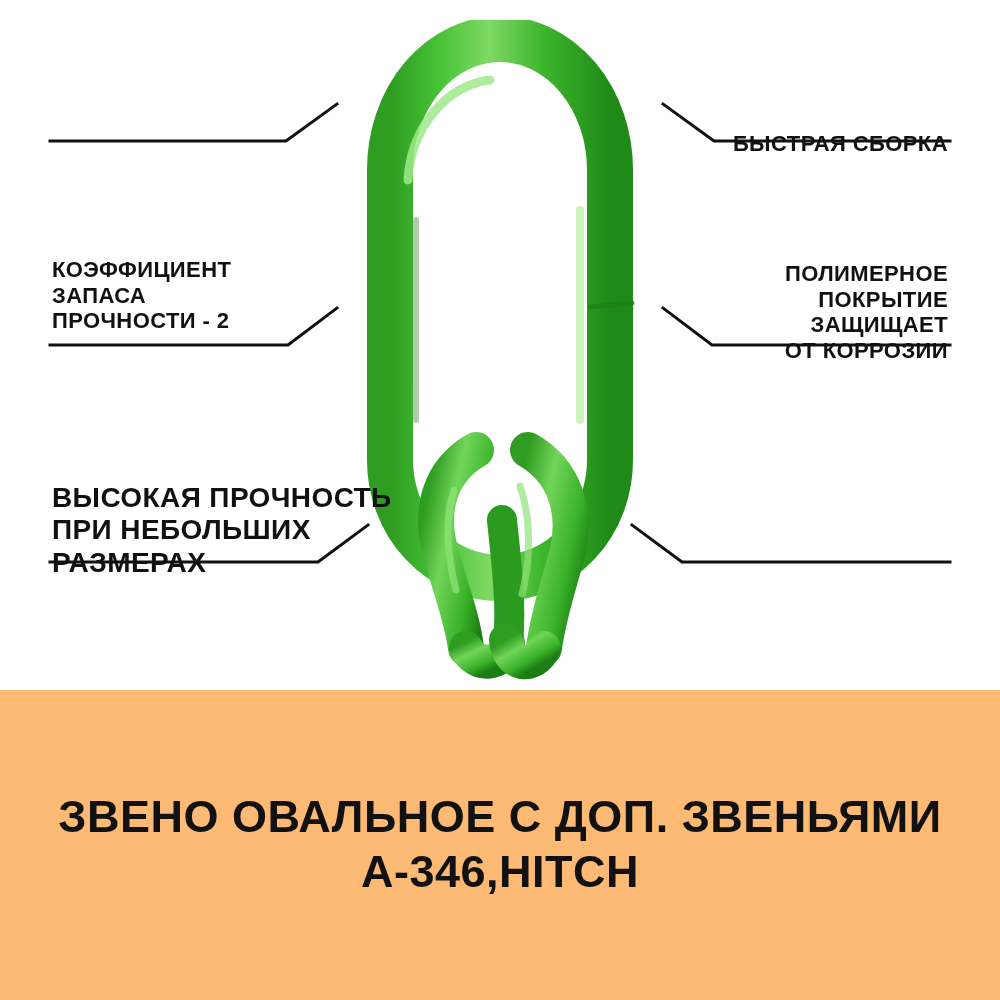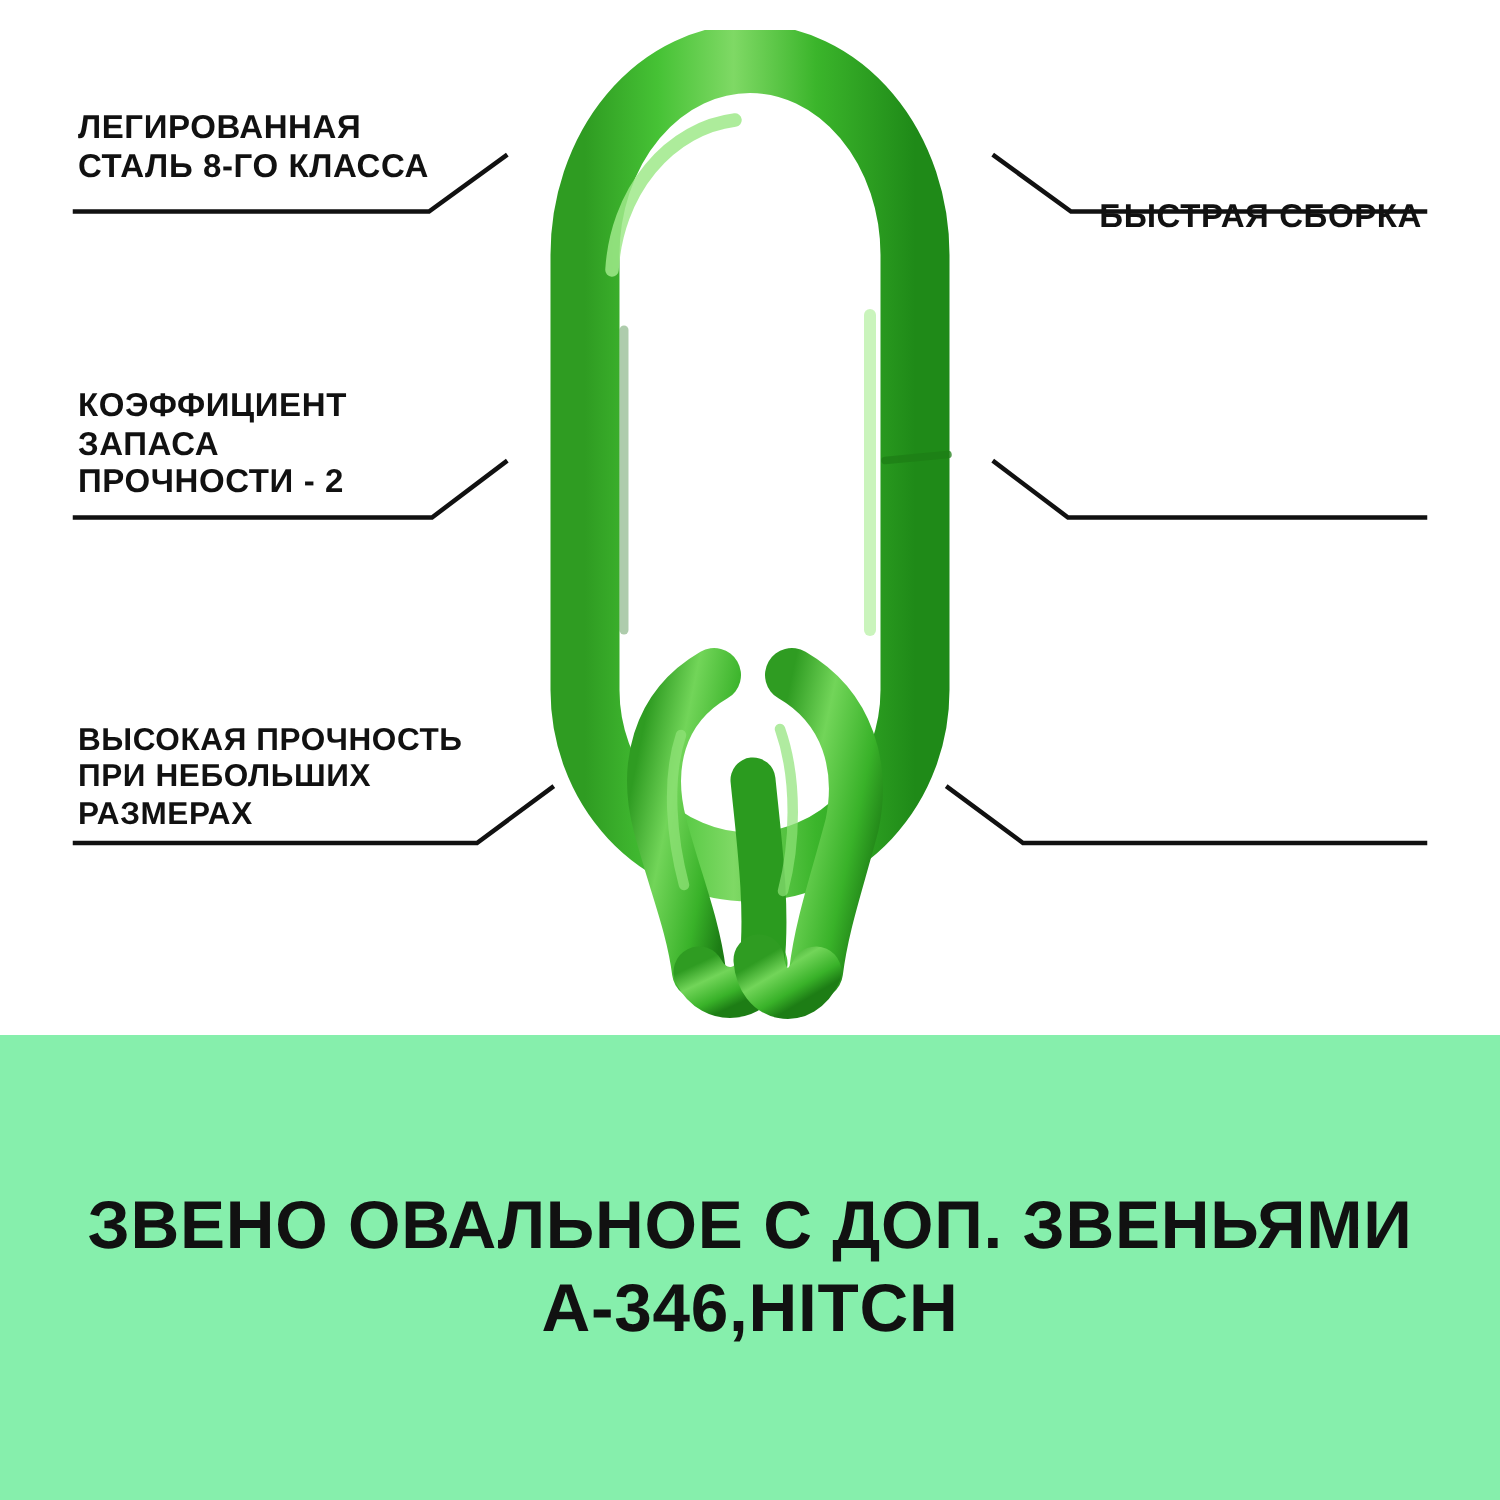--- a/index.html
+++ b/index.html
@@ -43,21 +43,21 @@
     color: #111111;
     letter-spacing: 0.4px;
     line-height: 1.16;
     white-space: pre-line;
   }
   .callout.left  { text-align: left; }
   .callout.right { text-align: right; margin-top: 28px; }
 
   .c1 { left: 52px;  top: 72px;  font-size: 22px; }
   .c2 { left: 52px;  top: 257px; font-size: 22px; }
-  .c3 { left: 52px;  top: 482px; font-size: 21px; }
+  .c3 { left: 52px;  top: 482px; font-size: 28px; }
 
   .c4 { right: 52px; top: 103px; font-size: 22px; }
   .c5 { right: 52px; top: 233px; font-size: 22px; }
   .c6 { right: 52px; top: 452px; font-size: 21px; }
 
   
   .leaders {
     position: absolute;
     left: 0;
     top: 0;
@@ -66,21 +66,21 @@
     pointer-events: none;
   }
 
   
   .banner {
     position: absolute;
     left: 0;
     top: 690px;
     width: 1000px;
     height: 310px;
-    background: #86efac;
+    background: #fdba74;
     display: flex;
     align-items: center;
     justify-content: center;
   }
   .banner-title {
     width: 940px;
     text-align: center;
     color: #111111;
     font-weight: bold;
     font-size: 45px;
@@ -152,30 +152,32 @@
         <path d="M174,470 C164,500 168,540 176,570" fill="none" stroke="#8fe277" stroke-width="7" stroke-linecap="round" opacity="0.75"></path>
       </g>
 
       <g>
         <path d="M248,430 C286,452 296,492 288,530 C278,568 268,596 264,628" fill="none" stroke="url(#subGrad)" stroke-width="36" stroke-linecap="round"></path>
         <path d="M264,628 C254,650 228,646 226,620" fill="none" stroke="url(#subGrad)" stroke-width="34" stroke-linecap="round"></path>
         <path d="M240,466 C252,500 250,544 242,574" fill="none" stroke="#8fe277" stroke-width="7" stroke-linecap="round" opacity="0.7"></path>
       </g>
     </svg>
 
-    <div class="callout left c1">ЛЕГИРОВАННАЯ
-СТАЛЬ 8-ГО КЛАССА</div>
     <div class="callout left c2">КОЭФФИЦИЕНТ
 ЗАПАСА
 ПРОЧНОСТИ - 2</div>
     <div class="callout left c3">ВЫСОКАЯ ПРОЧНОСТЬ
 ПРИ НЕБОЛЬШИХ
 РАЗМЕРАХ</div>
 
     <div class="callout right c4">БЫСТРАЯ СБОРКА</div>
+    <div class="callout right c5">ПОЛИМЕРНОЕ
+ПОКРЫТИЕ
+ЗАЩИЩАЕТ
+ОТ КОРРОЗИИ</div>
   </div>
 
   <div class="banner">
     <div class="banner-title">ЗВЕНО ОВАЛЬНОЕ С ДОП. ЗВЕНЬЯМИ
 A-346,HITCH</div>
   </div>
 
 </div>
 
 </body></html>

